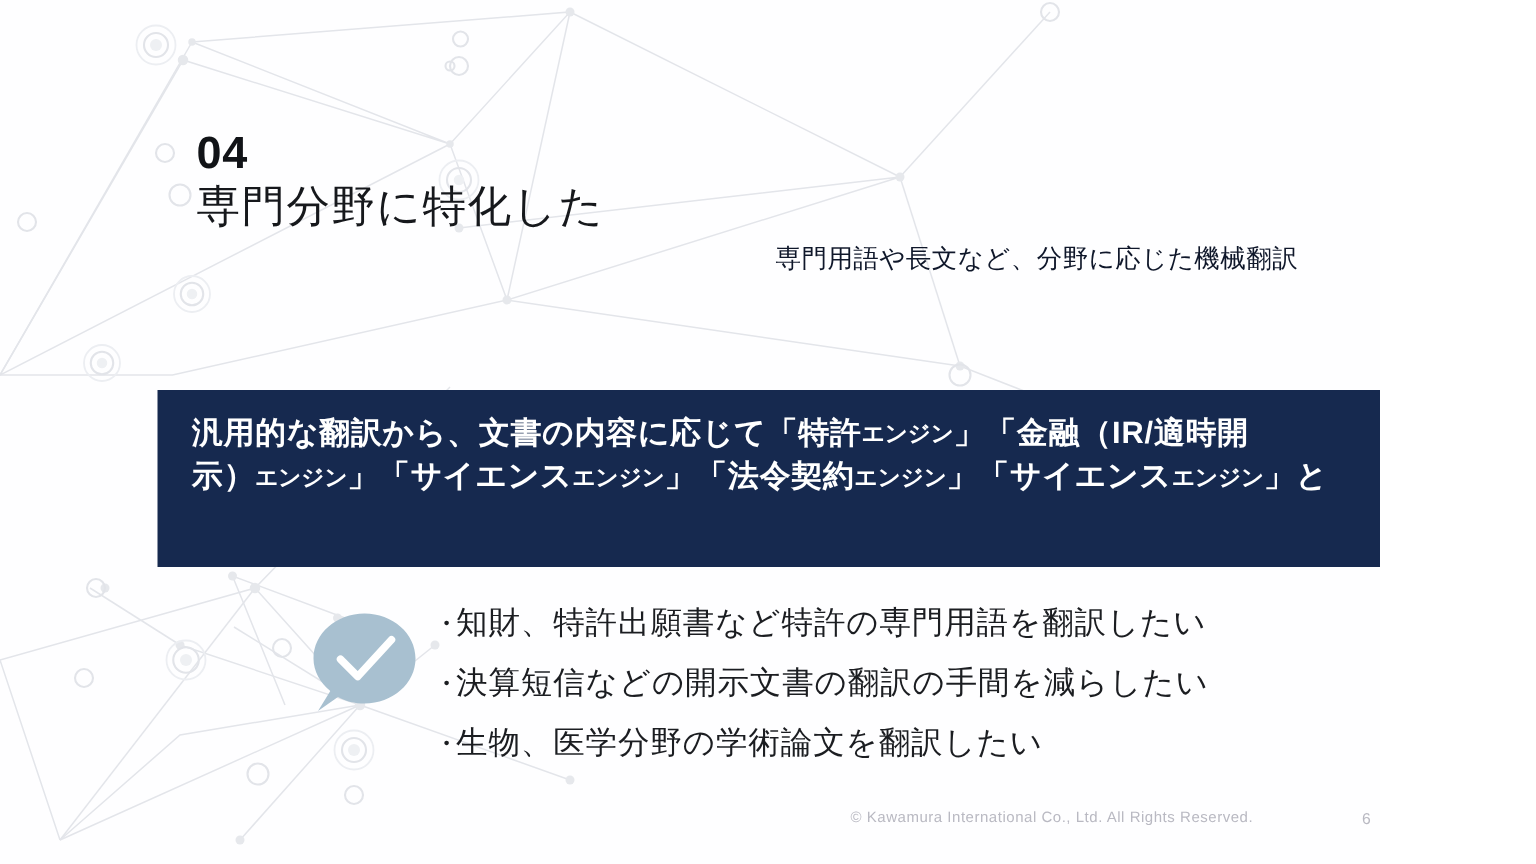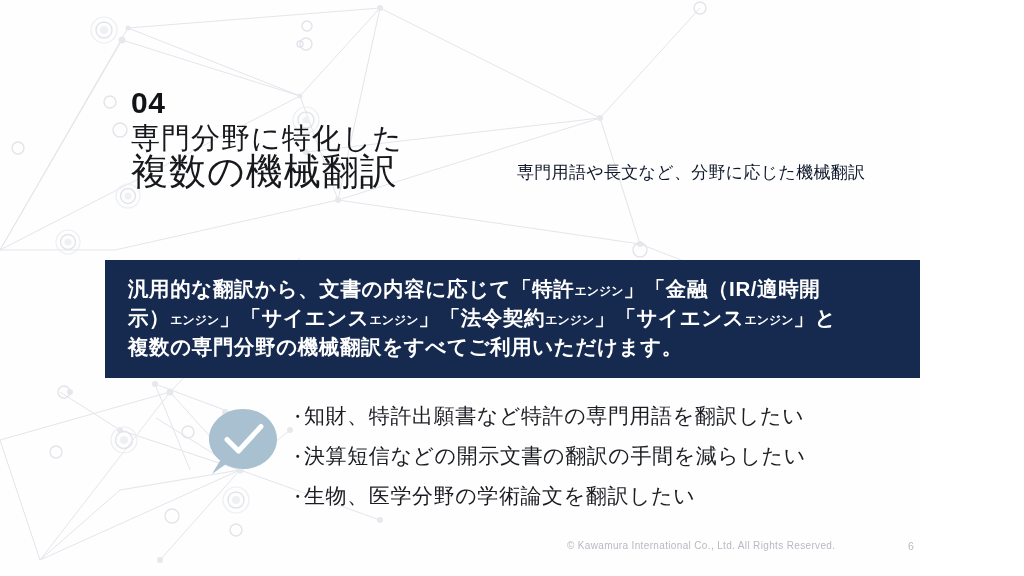--- a/index.html
+++ b/index.html
@@ -76,21 +76,21 @@
   }
   .banner-line{
     color:#ffffff;
     font-size:20.5px;
     font-weight:bold;
     line-height:1.42;
     letter-spacing:0.6px;
     white-space:nowrap;
   }
   .eng{
-    font-size:12px;
+    font-size:15px;
     letter-spacing:0px;
     position:relative;
     top:-1px;
   }
   
   #check-bubble{
     position:absolute;
     left:206px;top:406px;
     width:74px;height:74px;
     z-index:4;
@@ -224,33 +224,31 @@
       <circle cx="104" cy="30" r="4"></circle>
       <circle cx="236" cy="500" r="4"></circle>
       <circle cx="128" cy="196" r="3.5"></circle>
       <circle cx="306" cy="120" r="3.5"></circle>
     </g>
   </svg>
 
   <div id="headline">
     <div id="num-04">04</div>
     <div id="title-l1">専門分野に特化した</div>
-    <div id="title-l2">複数の機械翻訳</div>
   </div>
 
   <div id="subtitle">
     <div>専門用語や長文など、分野に応じた機械翻訳</div>
   </div>
 
   <div id="banner" style="background-color: rgb(22, 41, 79);">
     <div class="banner-line"><span>汎用的な翻訳から、文書の内容に応じて「特許</span><span class="eng">エンジン</span><span>」「金融（IR/適時開</span></div>
 
     <div class="banner-line"><span>示）</span><span class="eng">エンジン</span><span>」「サイエンス</span><span class="eng">エンジン</span><span>」「法令契約</span><span class="eng">エンジン</span><span>」「サイエンス</span><span class="eng">エンジン</span><span>」と</span></div>
 
-    <div class="banner-line">複数の専門分野の機械翻訳をすべてご利用いただけます。</div>
   </div>
 
   <svg id="check-bubble" viewBox="0 0 74 74" xmlns="http://www.w3.org/2000/svg" aria-hidden="true">
     <path d="M37 3 C55.7 3 71 16.4 71 33 C71 49.6 55.7 63 37 63
              C30.5 63 24.4 61.4 19.3 58.6 L6 68 L14.2 54.6
              C7.5 49.2 3 41.6 3 33 C3 16.4 18.3 3 37 3 Z" fill="#a8c0d0"></path>
     <path d="M21 33.5 L32.5 45 L55 20.5" stroke="#ffffff" stroke-width="5" fill="none" stroke-linecap="round" stroke-linejoin="round"></path>
   </svg>
 
   <div id="bullets">

